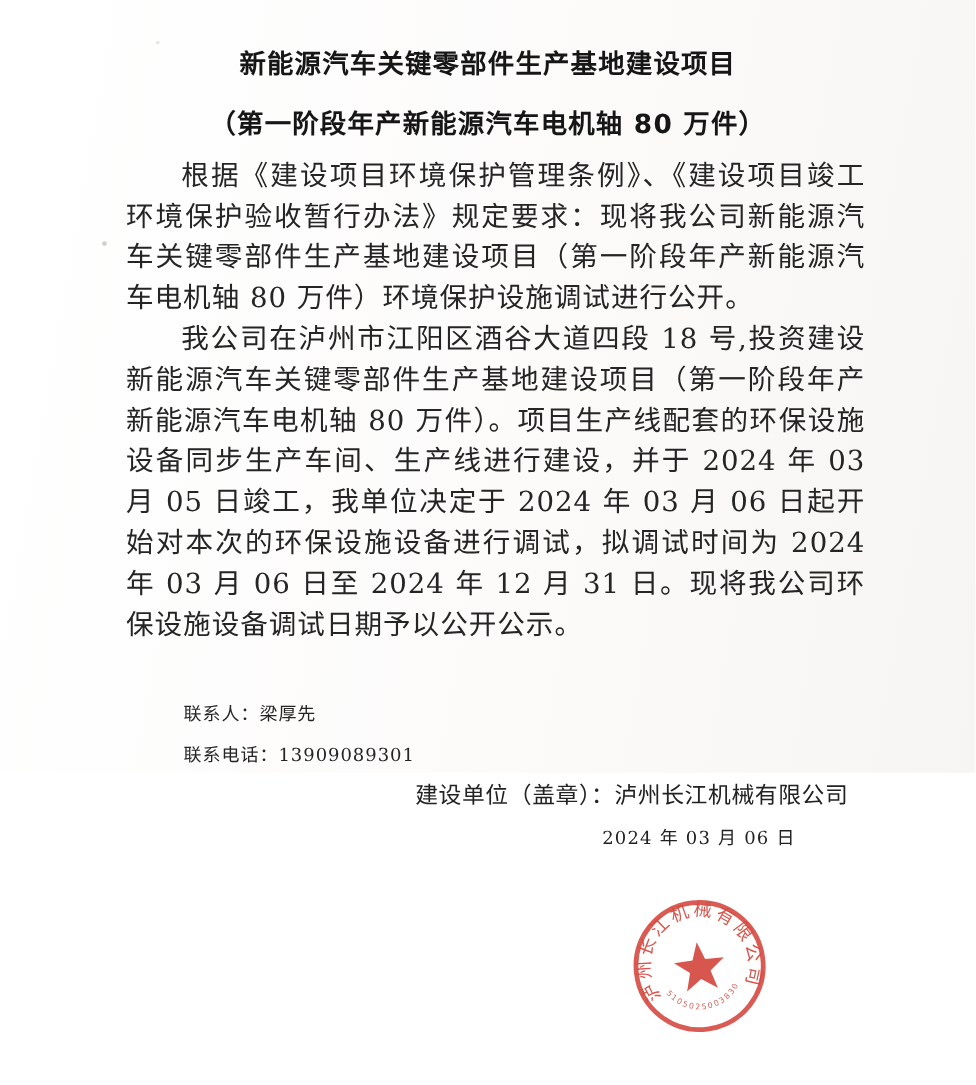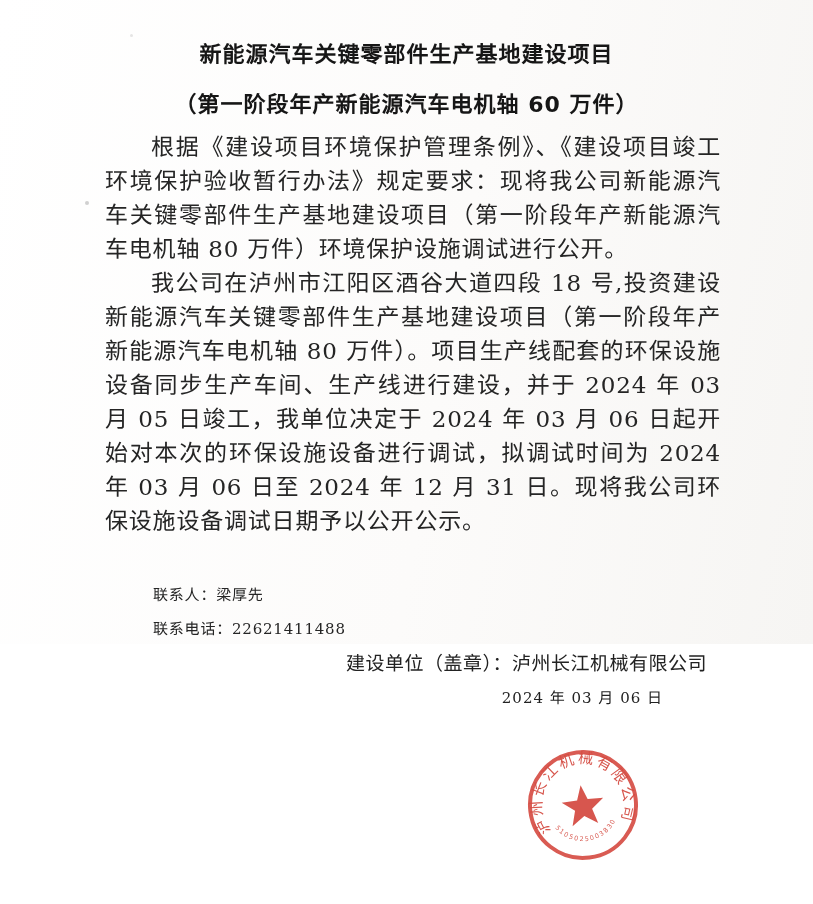--- a/index.html
+++ b/index.html
@@ -89,30 +89,30 @@
   .speck-a{left:85px;top:201px;width:4px;height:4px;}
   .speck-b{left:130px;top:34px;width:3px;height:3px;opacity:0.25;}
 </style>
 </head>
 <body>
 
 <div class="page">
 
   <div class="doc-title">
     <div class="t-line">新能源汽车关键零部件生产基地建设项目</div>
-    <div class="t-line">（第一阶段年产新能源汽车电机轴 60 万件）</div>
+    <div class="t-line">（第一阶段年产新能源汽车电机轴 80 万件）</div>
   </div>
 
   <div class="doc-body">
     <p class="para">根据《建设项目环境保护管理条例》、《建设项目竣工环境保护验收暂行办法》规定要求：现将我公司新能源汽车关键零部件生产基地建设项目（第一阶段年产新能源汽车电机轴 80 万件）环境保护设施调试进行公开。</p>
     <p class="para">我公司在泸州市江阳区酒谷大道四段 18 号,投资建设新能源汽车关键零部件生产基地建设项目（第一阶段年产新能源汽车电机轴 80 万件）。项目生产线配套的环保设施设备同步生产车间、生产线进行建设，并于 2024 年 03 月 05 日竣工，我单位决定于 2024 年 03 月 06 日起开始对本次的环保设施设备进行调试，拟调试时间为 2024 年 03 月 06 日至 2024 年 12 月 31 日。现将我公司环保设施设备调试日期予以公开公示。</p>
 
     <div class="contact">
       <div class="contact-line">联系人：梁厚先</div>
-      <div class="contact-line">联系电话：22621411488</div>
+      <div class="contact-line">联系电话：13909089301</div>
     </div>
   </div>
 
   <div class="signature">
     <div class="sign-unit"><span>建设单位（盖章）：</span><span>泸州长江机械有限公司</span></div>
     <div class="sign-date">2024 年 03 月 06 日</div>
   </div>
 
   <svg class="seal" viewBox="0 0 140 140" xmlns="http://www.w3.org/2000/svg">
     <defs>

